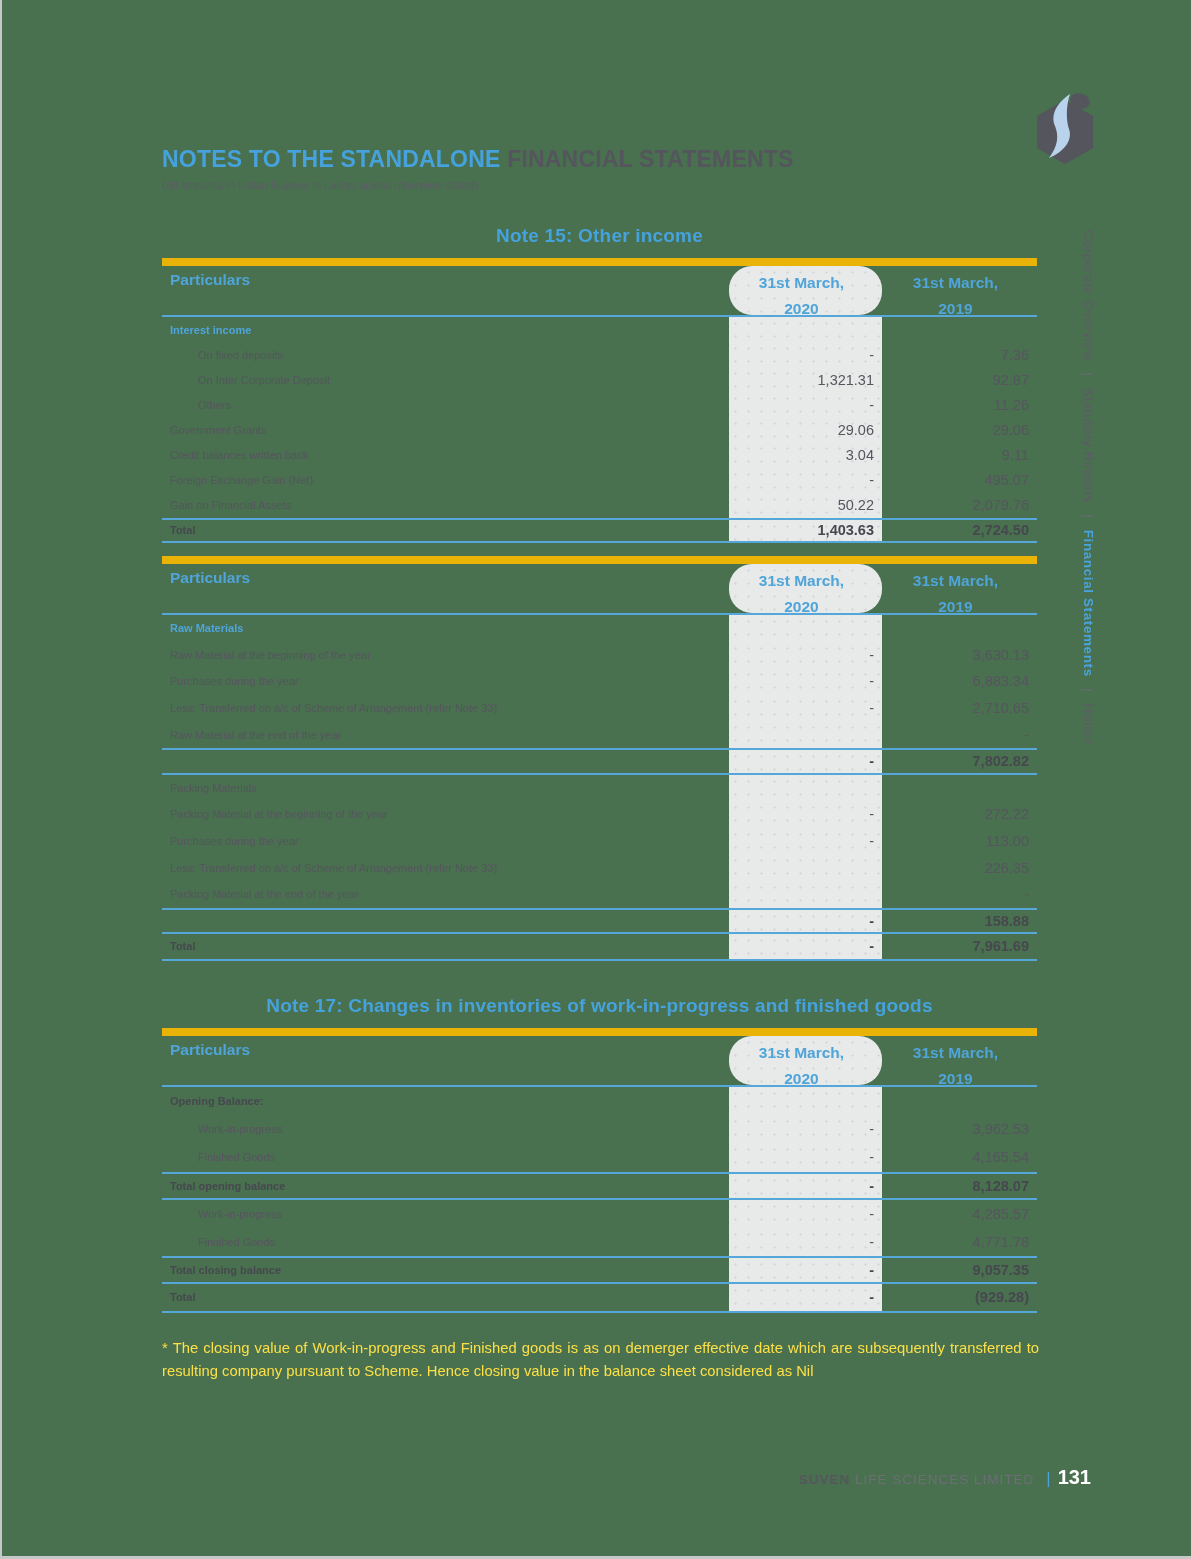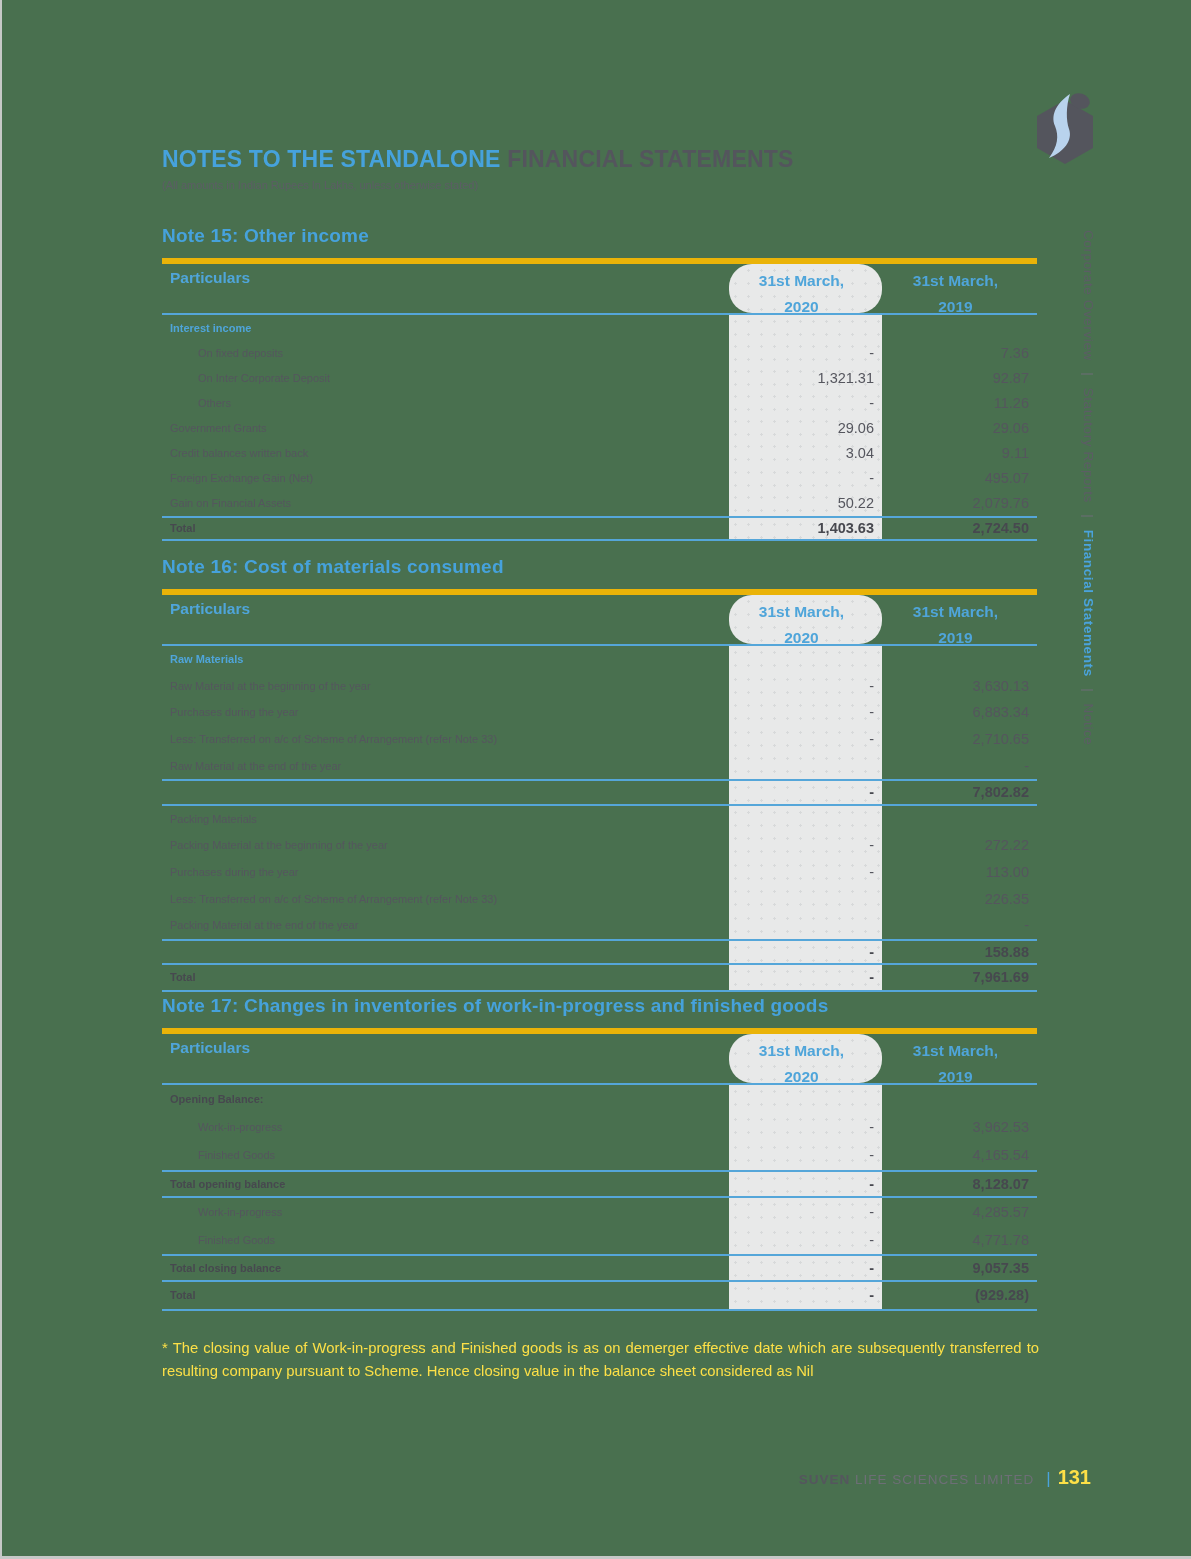--- a/index.html
+++ b/index.html
@@ -27,23 +27,23 @@
     writing-mode:vertical-rl;
     font-size:13.5px;color:#5c5d65;letter-spacing:.6px;
     white-space:nowrap;
   }
   .sb-item{color:#5c5d65;}
   .sb-item.active{color:#4aa3dc;font-weight:bold;}
   .sb-sep{color:#6b6c74;padding:7px 0;}
   
   .note{position:absolute;left:160px;width:875px;}
   .note-heading{
-    margin:0 0 11px 0;font-size:19px;font-weight:bold;color:#46a2dc;letter-spacing:.2px;
-  }
-  .note-table{border-top:6px solid #eab308;border-bottom:0;}
+    margin:0 0 11px 0;font-size:19px;font-weight:bold;color:#46a2dc;letter-spacing:.2px;text-align:center;
+  }
+  .note-table{border-top:8px solid #eab308;border-bottom:0;}
   .row{display:flex;align-items:center;box-sizing:border-box;}
   .row .c1{flex:1;padding-left:8px;color:#55565e;font-size:11px;}
   .row .c2,.row .c3{
     box-sizing:border-box;text-align:right;color:#55565e;font-size:14.5px;
   }
   .row .c2{
     width:153px;padding-right:8px;align-self:stretch;
     display:flex;align-items:center;justify-content:flex-end;
     background-color:#e8e9e9;
     background-image:radial-gradient(#d7d9da 1px, transparent 1.2px);
@@ -76,21 +76,21 @@
     font-size:14.8px;line-height:23px;color:#fde047;text-align:justify;
   }
   
   .page-footer{
     position:absolute;top:1466px;right:100px;
     display:flex;align-items:baseline;white-space:nowrap;
   }
   .brand{font-size:13.5px;letter-spacing:1px;color:#6d6e76;}
   .brand b{color:#55565e;}
   .pf-sep{color:#4aa3dc;font-size:17px;margin:0 7px 0 12px;}
-  .page-num{font-size:20px;font-weight:bold;color:#fde047;}
+  .page-num{font-size:20px;font-weight:bold;color:#ffffff;}
 </style>
 </head>
 <body>
 
 <div class="page">
 
   <div class="doc-header">
     <div class="doc-title">
       <span class="t-blue">NOTES TO THE STANDALONE</span><span class="t-gray"> FINANCIAL STATEMENTS</span>
     </div>
@@ -162,21 +162,20 @@
           <div class="c3">2,079.76</div>
         </div>
         <div class="row total bt bb">
           <div class="c1">Total</div>
           <div class="c2">1,403.63</div>
           <div class="c3">2,724.50</div>
         </div>
       </div>
     </section>
   <section class="note" id="note-1" style="top:556px">
-      <h2 class="note-heading">Note 16: Cost of materials consumed</h2>
       <div class="note-table">
         <div class="row header bb">
           <div class="c1">Particulars</div>
           <div class="c2">
             <span>31st March,</span>
             <span>2020</span>
           </div>
           <div class="c3">
             <span>31st March,</span>
             <span>2019</span>

